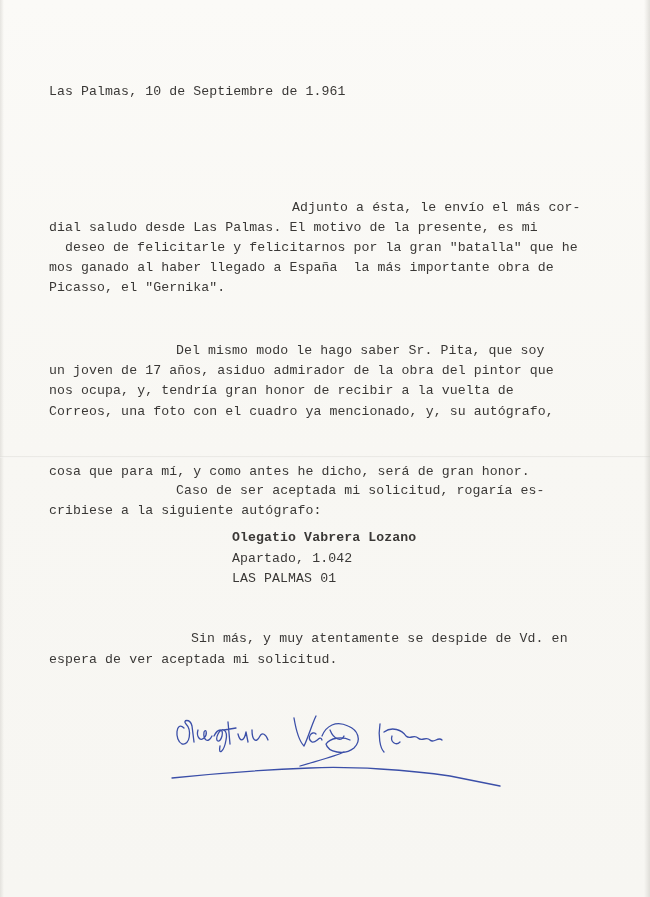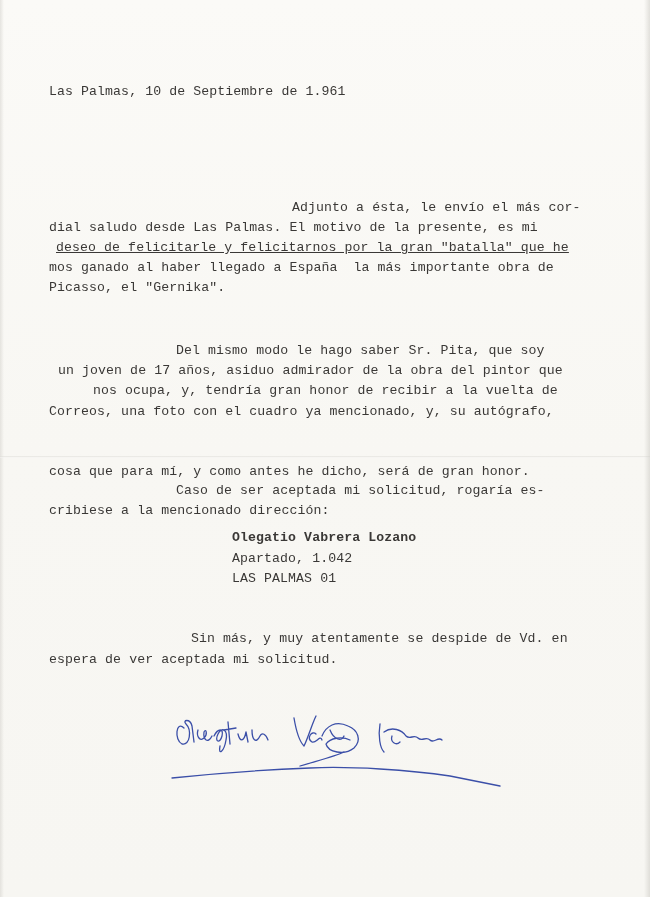--- a/index.html
+++ b/index.html
@@ -60,36 +60,36 @@
 
 <div class="paper">
   <div class="fold"></div>
 
   <div class="line" style="left:49px; top:84px;">Las Palmas, 10 de Septiembre de 1.961</div>
 
 
   <div>
     <div class="line" style="left:260px; top:200px;margin-left:32px;">Adjunto a ésta, le envío el más cor-</div>
     <div class="line" style="left:49px; top:220px;">dial saludo desde Las Palmas. El motivo de la presente, es mi</div>
-    <div class="line" style="left:56px; top:240px;text-decoration:underline;">deseo de felicitarle y felicitarnos por la gran "batalla" que he</div>
+    <div class="line" style="left:65px; top:240px;">deseo de felicitarle y felicitarnos por la gran "batalla" que he</div>
     <div class="line" style="left:49px; top:260px;">mos ganado al haber llegado a España  la más importante obra de</div>
     <div class="line" style="left:49px; top:280px;">Picasso, el "Gernika".</div>
   </div>
 
   <div>
     <div class="line" style="left:176px; top:343px;">Del mismo modo le hago saber Sr. Pita, que soy</div>
-    <div class="line" style="left:58px; top:363px;">un joven de 17 años, asiduo admirador de la obra del pintor que</div>
-    <div class="line" style="left:49px; top:383px;margin-left:44px;">nos ocupa, y, tendría gran honor de recibir a la vuelta de</div>
+    <div class="line" style="left:49px; top:363px;">un joven de 17 años, asiduo admirador de la obra del pintor que</div>
+    <div class="line" style="left:49px; top:383px;">nos ocupa, y, tendría gran honor de recibir a la vuelta de</div>
     <div class="line" style="left:49px; top:404px;">Correos, una foto con el cuadro ya mencionado, y, su autógrafo,</div>
     <div class="line" style="left:49px; top:424px;margin-top:40px;">cosa que para mí, y como antes he dicho, será de gran honor.</div>
   </div>
 
   <div>
     <div class="line" style="left:176px; top:483px;">Caso de ser aceptada mi solicitud, rogaría es-</div>
-    <div class="line" style="left:49px; top:503px;">cribiese a la mencionado dirección:</div>
+    <div class="line" style="left:49px; top:503px;">cribiese a la siguiente autógrafo:</div>
   </div>
 
   <div>
     <div class="line" style="left:232px; top:530px;font-weight:bold;">Olegatio Vabrera Lozano</div>
     <div class="line" style="left:232px; top:551px;">Apartado, 1.042</div>
     <div class="line" style="left:232px; top:571px;text-align:right;">LAS PALMAS 01</div>
   </div>
 
   <div>
     <div class="line" style="left:191px; top:631px;">Sin más, y muy atentamente se despide de Vd. en</div>

